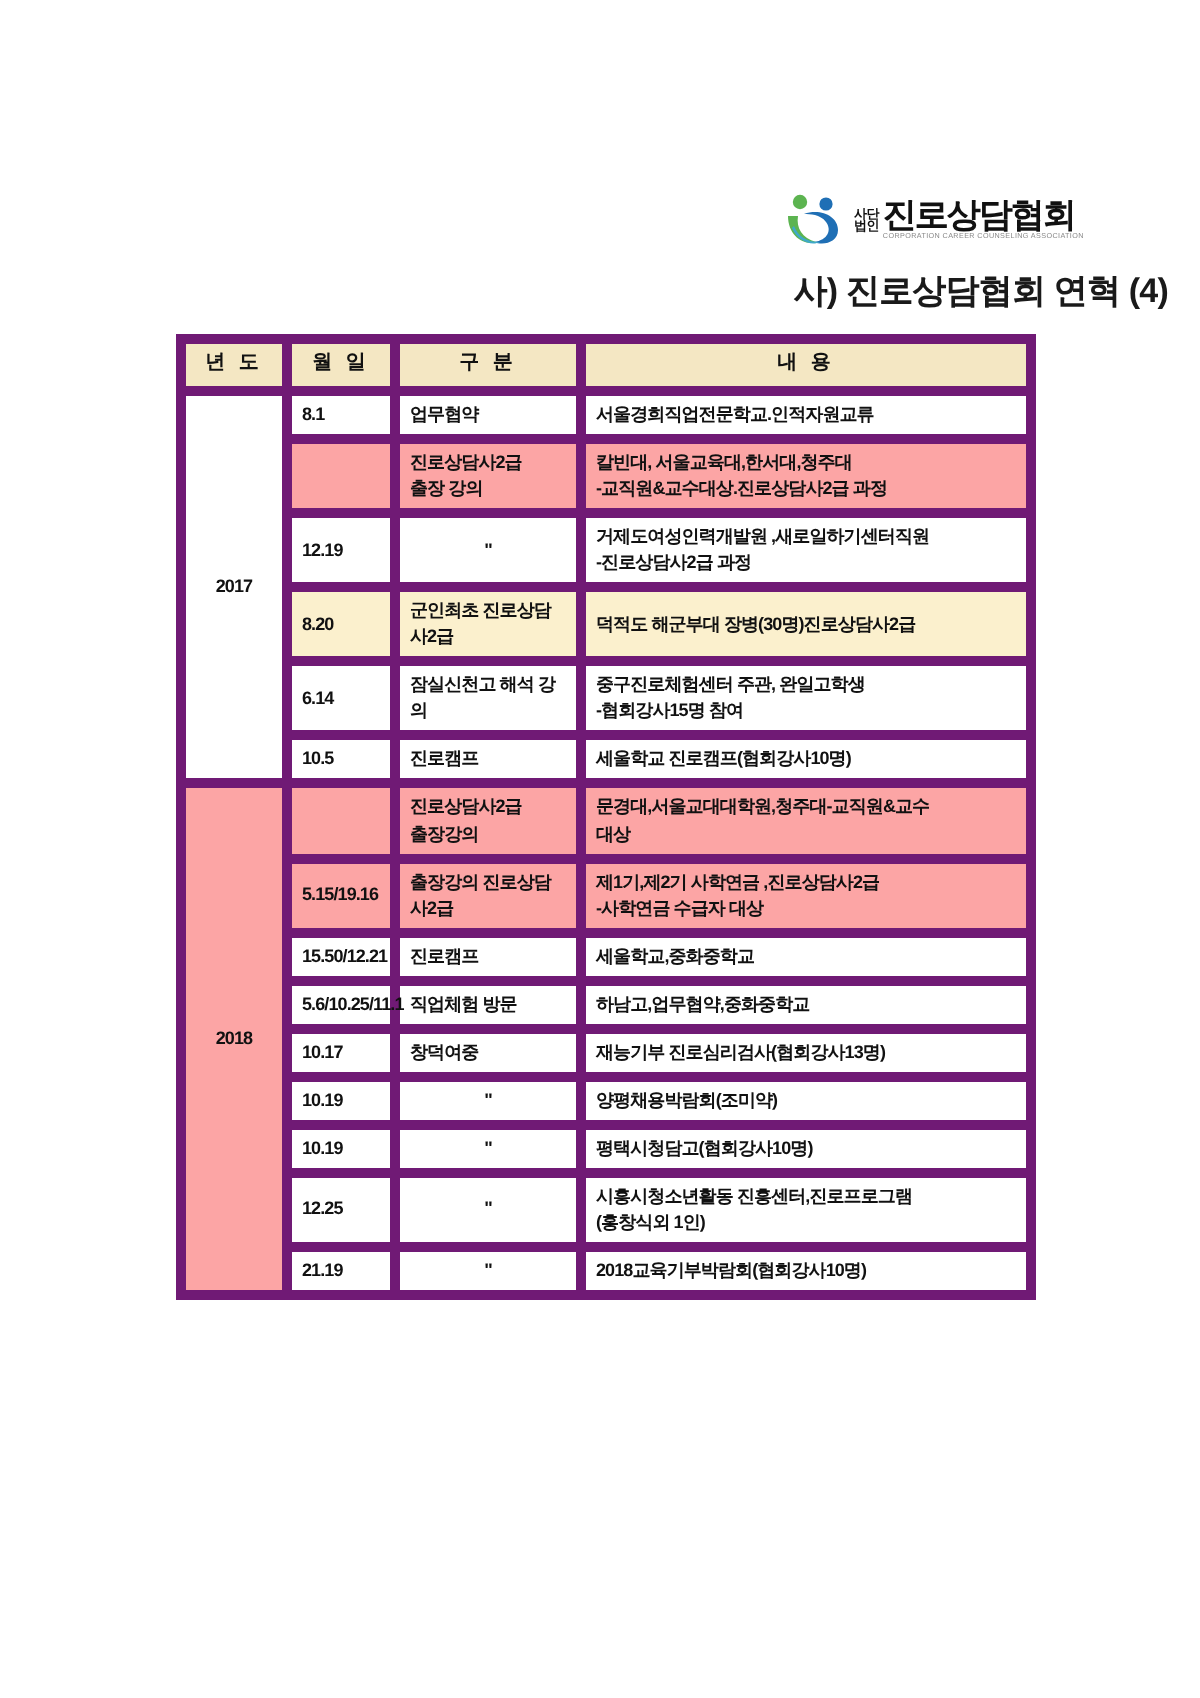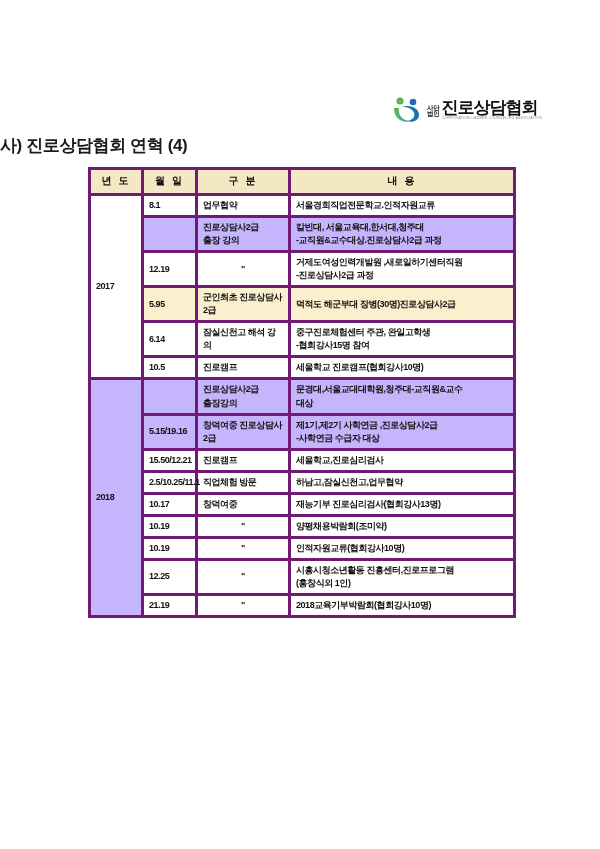--- a/index.html
+++ b/index.html
@@ -71,41 +71,41 @@
     margin-top: 1px;
     transform: scale(1,1);
   }
 
   
   .doc-title {
     position: absolute;
     left: 0;
     top: 134px;
     width: 584px;
-    text-align: left;
+    text-align: right;
     font-size: 17px;
     font-weight: bold;
     color: #1a1a1a;
     letter-spacing: -0.4px;
   }
 
   
   .table-wrap {
     position: absolute;
     left: 88px;
     top: 167px;
     width: 425px;
   }
   table.history {
     border-collapse: collapse;
     width: 425px;
     table-layout: fixed;
   }
   table.history td, table.history th {
-    border: 3px solid #701a75;
+    border: 5px solid #701a75;
     vertical-align: middle;
     padding: 3px 5px;
     font-size: 9px;
     font-weight: bold;
     color: #111111;
     letter-spacing: -0.45px;
     line-height: 1.45;
   }
   table.history thead th {
     background: #f4e7c3;
@@ -114,39 +114,40 @@
     font-size: 10px;
     letter-spacing: 2px;
     font-weight: bold;
   }
   col.c-year  { width: 53px; }
   col.c-date  { width: 54px; }
   col.c-type  { width: 93px; }
   col.c-desc  { width: 225px; }
 
   td.year-cell {
+    text-align: center;
     font-size: 15px;
     font-weight: bold;
     letter-spacing: 0;
     vertical-align: middle;
   }
   td.date-cell {
     font-size: 9.5px;
     letter-spacing: -0.2px;
   }
   td.type-cell { }
   td.desc-cell { }
   td.ditto {
     text-align: center;
     font-size: 11px;
     letter-spacing: 0;
     vertical-align: top;
     padding-top: 2px;
   }
-  tr.hl-purple td { background: #c4b5fd; }
+  tr.hl-purple td { background: #fca5a5; }
   tr.hl-yellow td { background: #fbf0cd; }
 </style>
 </head>
 <body>
 
 <div class="page">
 
   <div class="logo-wrap">
     <div class="logo-mark">
       <svg width="30" height="28" viewBox="0 0 30 28" xmlns="http://www.w3.org/2000/svg">
@@ -198,21 +199,21 @@
             <td class="date-cell"></td>
             <td class="type-cell">진로상담사2급<br>출장 강의</td>
             <td class="desc-cell">칼빈대, 서울교육대,한서대,청주대<br>-교직원&amp;교수대상.진로상담사2급 과정</td>
           </tr>
           <tr>
             <td class="date-cell">12.19</td>
             <td class="type-cell ditto">"</td>
             <td class="desc-cell">거제도여성인력개발원 ,새로일하기센터직원<br>-진로상담사2급 과정</td>
           </tr>
           <tr class="hl-yellow">
-            <td class="date-cell">5.95</td>
+            <td class="date-cell">8.20</td>
             <td class="type-cell">군인최초 진로상담사2급</td>
             <td class="desc-cell">덕적도 해군부대 장병(30명)진로상담사2급</td>
           </tr>
           <tr>
             <td class="date-cell">6.14</td>
             <td class="type-cell">잠실신천고 해석 강의</td>
             <td class="desc-cell">중구진로체험센터 주관, 완일고학생<br>-협회강사15명 참여</td>
           </tr>
           <tr>
             <td class="date-cell">10.5</td>
@@ -220,47 +221,47 @@
             <td class="desc-cell">세울학교 진로캠프(협회강사10명)</td>
           </tr>
           <tr class="hl-purple">
             <td class="year-cell" rowspan="9">2018</td>
             <td class="date-cell"></td>
             <td class="type-cell">진로상담사2급<br>출장강의</td>
             <td class="desc-cell">문경대,서울교대대학원,청주대-교직원&amp;교수<br>대상</td>
           </tr>
           <tr class="hl-purple">
             <td class="date-cell">5.15/19.16</td>
-            <td class="type-cell">창덕여중 진로상담사2급</td>
+            <td class="type-cell">출장강의 진로상담사2급</td>
             <td class="desc-cell">제1기,제2기 사학연금 ,진로상담사2급<br>-사학연금 수급자 대상</td>
           </tr>
           <tr>
             <td class="date-cell">15.50/12.21</td>
             <td class="type-cell">진로캠프</td>
-            <td class="desc-cell">세울학교,진로심리검사</td>
-          </tr>
-          <tr>
-            <td class="date-cell">2.5/10.25/11.1</td>
+            <td class="desc-cell">세울학교,중화중학교</td>
+          </tr>
+          <tr>
+            <td class="date-cell">5.6/10.25/11.1</td>
             <td class="type-cell">직업체험 방문</td>
-            <td class="desc-cell">하남고,잠실신천고,업무협약</td>
+            <td class="desc-cell">하남고,업무협약,중화중학교</td>
           </tr>
           <tr>
             <td class="date-cell">10.17</td>
             <td class="type-cell">창덕여중</td>
             <td class="desc-cell">재능기부 진로심리검사(협회강사13명)</td>
           </tr>
           <tr>
             <td class="date-cell">10.19</td>
             <td class="type-cell ditto">"</td>
             <td class="desc-cell">양평채용박람회(조미약)</td>
           </tr>
           <tr>
             <td class="date-cell">10.19</td>
             <td class="type-cell ditto">"</td>
-            <td class="desc-cell">인적자원교류(협회강사10명)</td>
+            <td class="desc-cell">평택시청담고(협회강사10명)</td>
           </tr>
           <tr>
             <td class="date-cell">12.25</td>
             <td class="type-cell ditto">"</td>
             <td class="desc-cell">시흥시청소년활동 진흥센터,진로프로그램<br>(홍창식외 1인)</td>
           </tr>
           <tr>
             <td class="date-cell">21.19</td>
             <td class="type-cell ditto">"</td>
             <td class="desc-cell">2018교육기부박람회(협회강사10명)</td>

